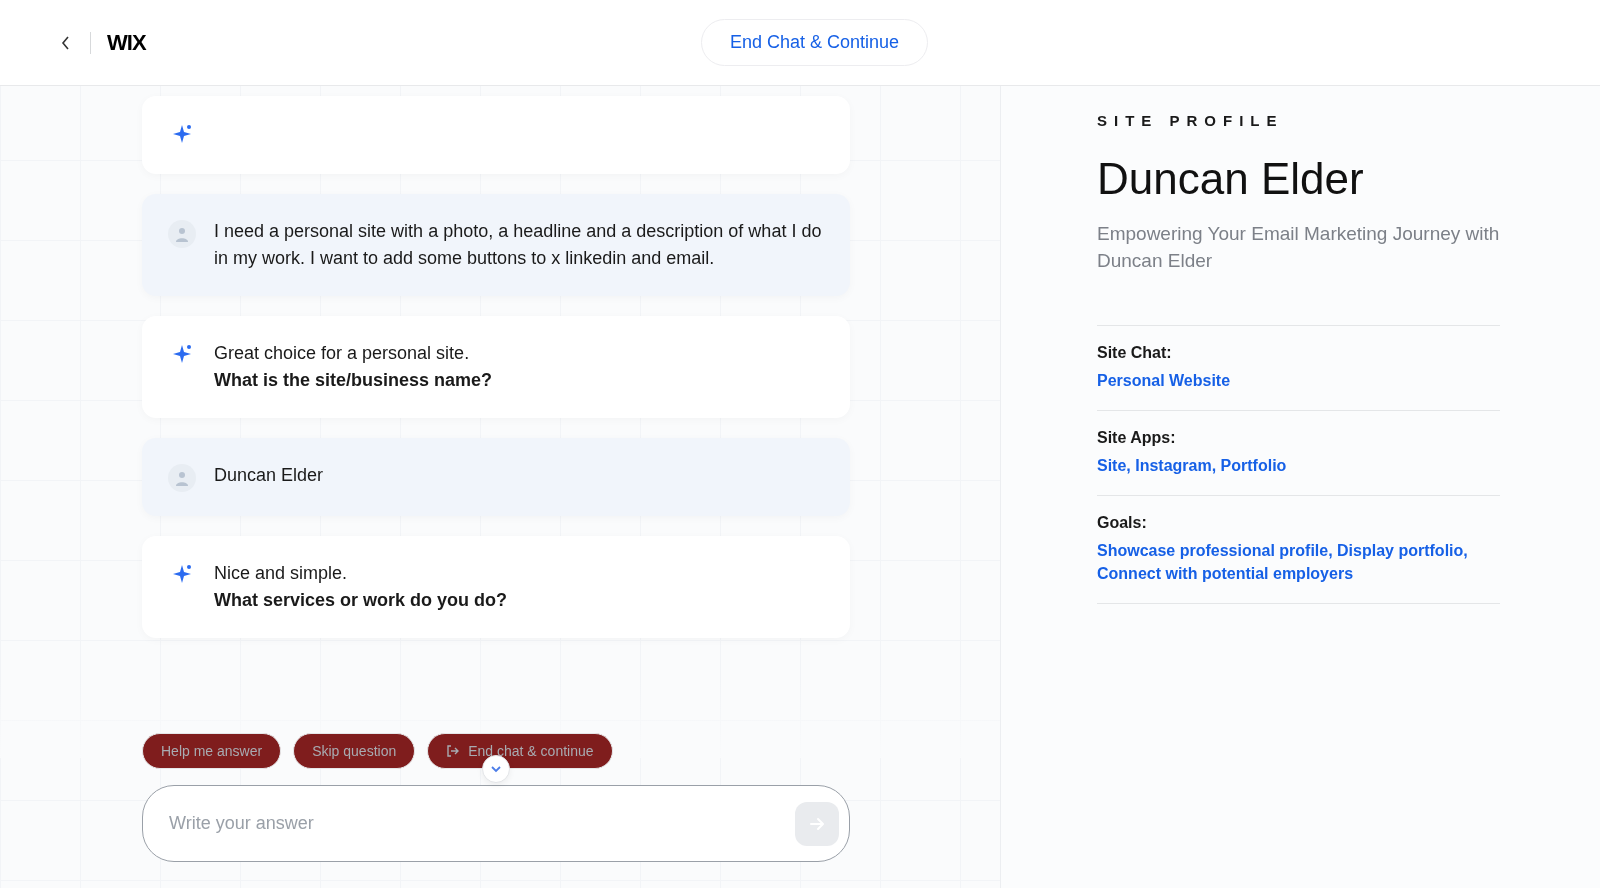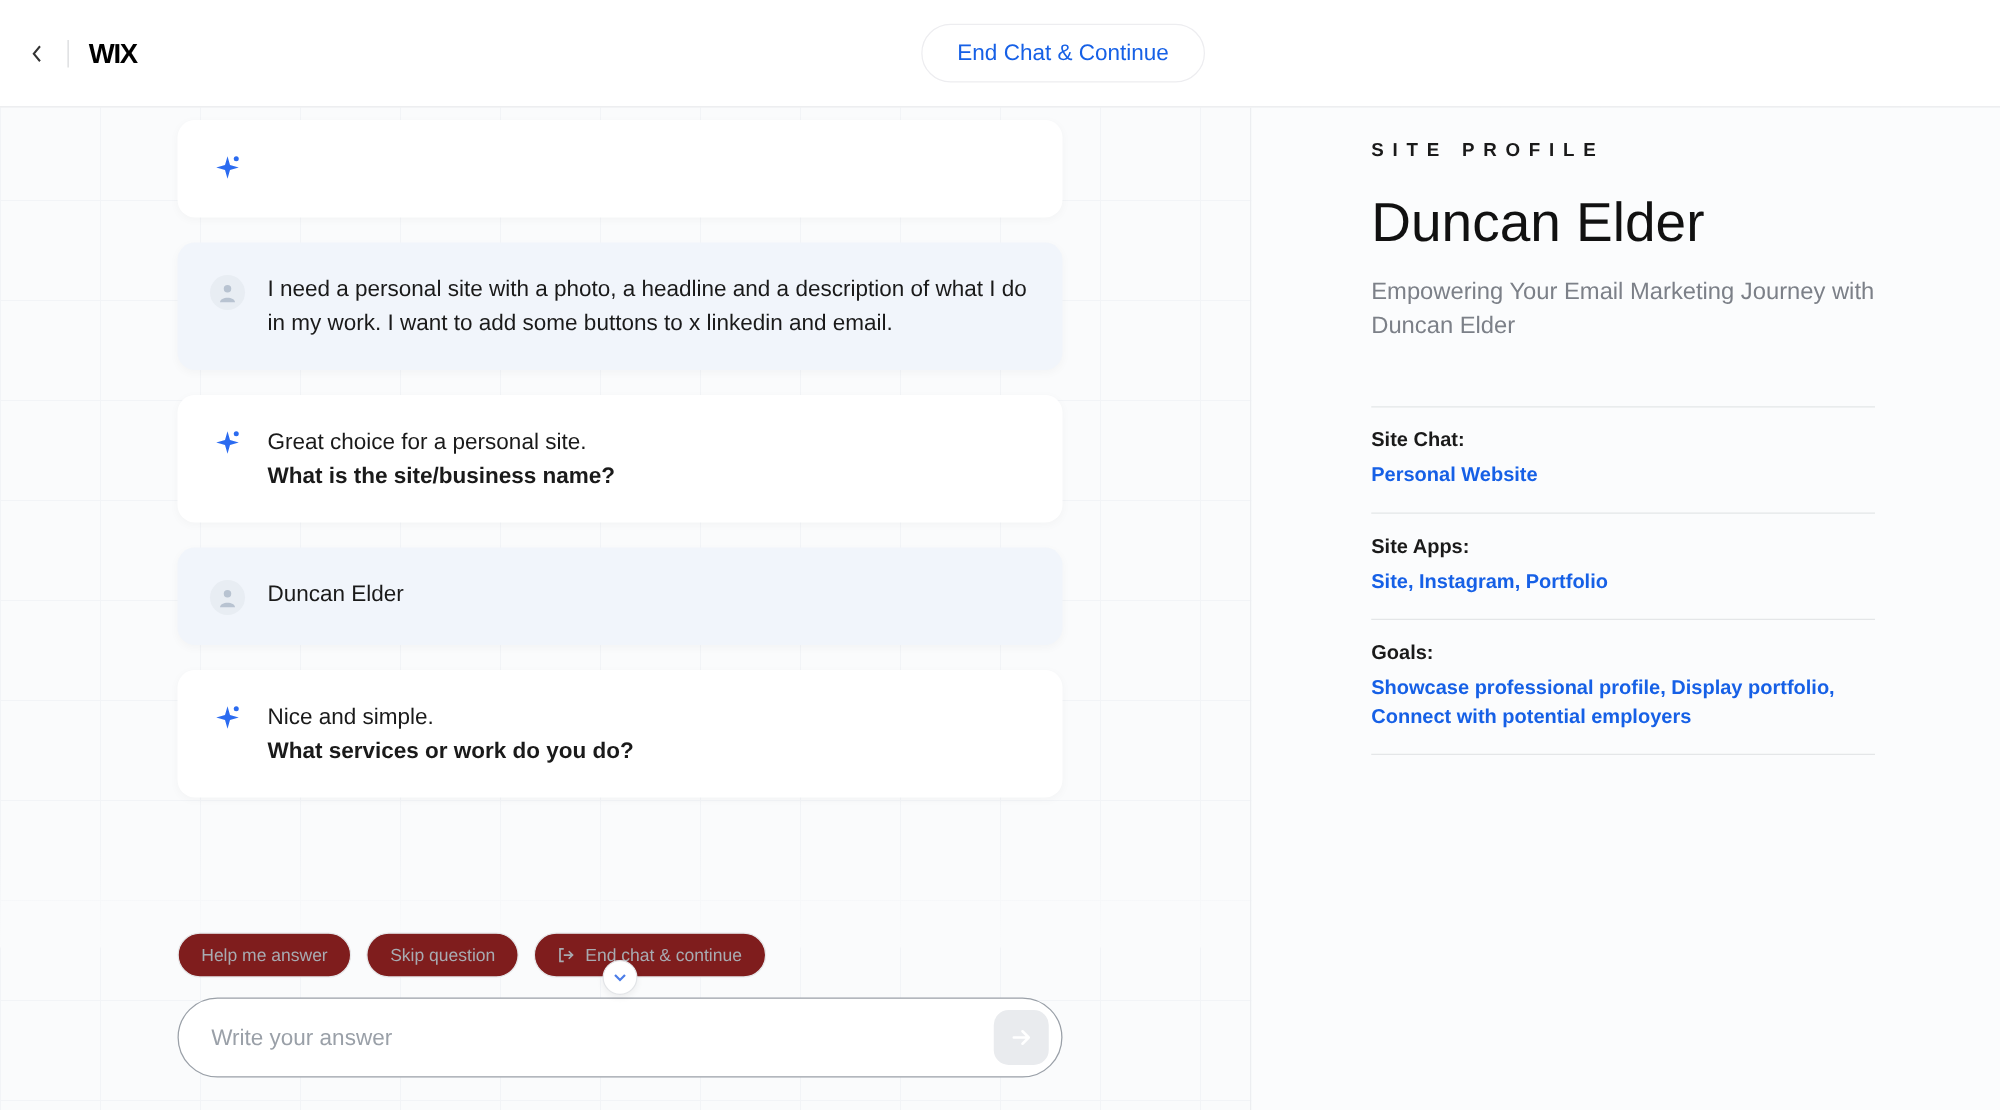--- a/index.html
+++ b/index.html
@@ -21,21 +21,21 @@
       opacity: 0.6;
       pointer-events: none;
     }
     .header {
       position: relative;
       height: 86px;
       background: #fff;
       border-bottom: 1px solid #e8e9eb;
       display: flex;
       align-items: center;
-      padding: 0 16px;
+      padding: 0 52px;
       z-index: 10;
     }
     .back-btn {
       width: 28px; height: 28px;
       display: flex; align-items: center; justify-content: center;
       color: #333;
       cursor: pointer;
     }
     .divider-v {
       width: 1px; height: 22px;
@@ -123,21 +123,21 @@
       display: flex; align-items: center; justify-content: center;
       cursor: pointer;
       box-shadow: 0 2px 6px rgba(0,0,0,0.06);
     }
     .input-box {
       display: flex;
       align-items: center;
       border: 1px solid #9aa0a8;
       border-radius: 32px;
       background: #fff;
-      height: 64px;
+      height: 77px;
       padding: 0 10px 0 26px;
     }
     .input-box input {
       flex: 1;
       border: none;
       outline: none;
       font-size: 18px;
       color: #333;
       background: transparent;
     }

